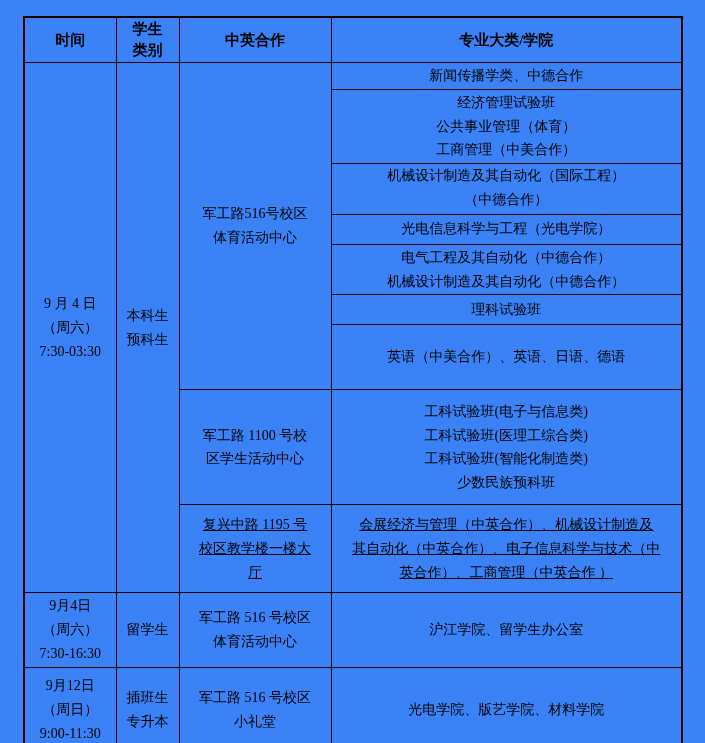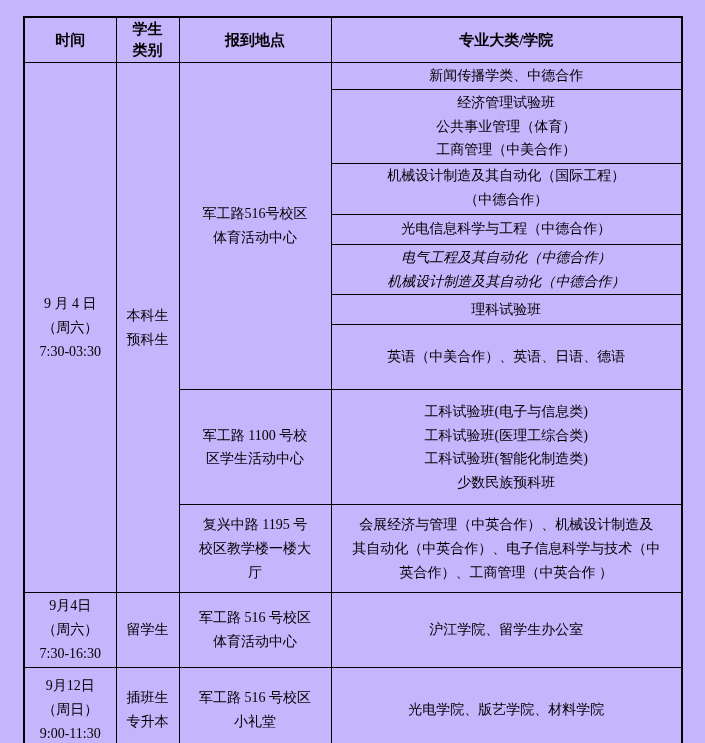--- a/index.html
+++ b/index.html
@@ -5,21 +5,21 @@
   * { box-sizing: border-box; }
   html, body {
     margin: 0;
     padding: 0;
     background: #ffffff;
   }
   .page {
     position: relative;
     width: 705px;
     height: 743px;
-    background: #c4b5fd;
+    background: #3b82f6;
     color: #000000;
     font-family: "Liberation Serif", "DejaVu Serif", serif;
   }
   table.sched {
     position: absolute;
     left: 23px;
     top: 16px;
     width: 658px;
     border-collapse: collapse;
     table-layout: fixed;
@@ -43,45 +43,45 @@
   }
   col.c1 { width: 92px; }
   col.c2 { width: 63px; }
   col.c3 { width: 152px; }
   col.c4 { width: 351px; }
   tr.hdr  { height: 41px; }
   tr.rh26 { height: 26px; }
   tr.rh70 { height: 70px; }
   tr.rh49 { height: 49px; font-family: Liberation Mono, monospace; }
   tr.rh30 { height: 30px; }
-  tr.rh48 { height: 48px; font-style: italic; }
+  tr.rh48 { height: 48px; }
   tr.rh65 { height: 65px; }
   tr.rh115 { height: 115px; }
-  tr.rh88 { height: 88px; }
+  tr.rh88 { height: 88px; text-decoration: underline; }
   tr.rh72 { height: 72px; }
   tr.rh86 { height: 86px; }
 </style>
 </head>
 <body>
 
 <div class="page">
   <table class="sched">
     <colgroup>
       <col class="c1">
         <col class="c2">
         <col class="c3">
         <col class="c4">
     </colgroup>
 
     <tbody>
         <tr class="hdr">
       <th>时间</th>
       <th>学生
 类别</th>
-      <th>报到地点</th>
+      <th>中英合作</th>
       <th>专业大类/学院</th>
     </tr>
 
     <tr class="rh26">
       <td rowspan="9">9 月 4 日
 （周六）
 7:30-03:30</td>
       <td rowspan="9">本科生
 预科生</td>
       <td rowspan="7">军工路516号校区
@@ -91,21 +91,21 @@
     <tr class="rh70">
       <td>经济管理试验班
 公共事业管理（体育）
 工商管理（中美合作）</td>
     </tr>
     <tr class="rh49">
       <td>机械设计制造及其自动化（国际工程）
 （中德合作）</td>
     </tr>
     <tr class="rh30">
-      <td>光电信息科学与工程（中德合作）</td>
+      <td>光电信息科学与工程（光电学院）</td>
     </tr>
     <tr class="rh48">
       <td>电气工程及其自动化（中德合作）
 机械设计制造及其自动化（中德合作）</td>
     </tr>
     <tr class="rh30">
       <td>理科试验班</td>
     </tr>
     <tr class="rh65">
       <td>英语（中美合作）、英语、日语、德语</td>

